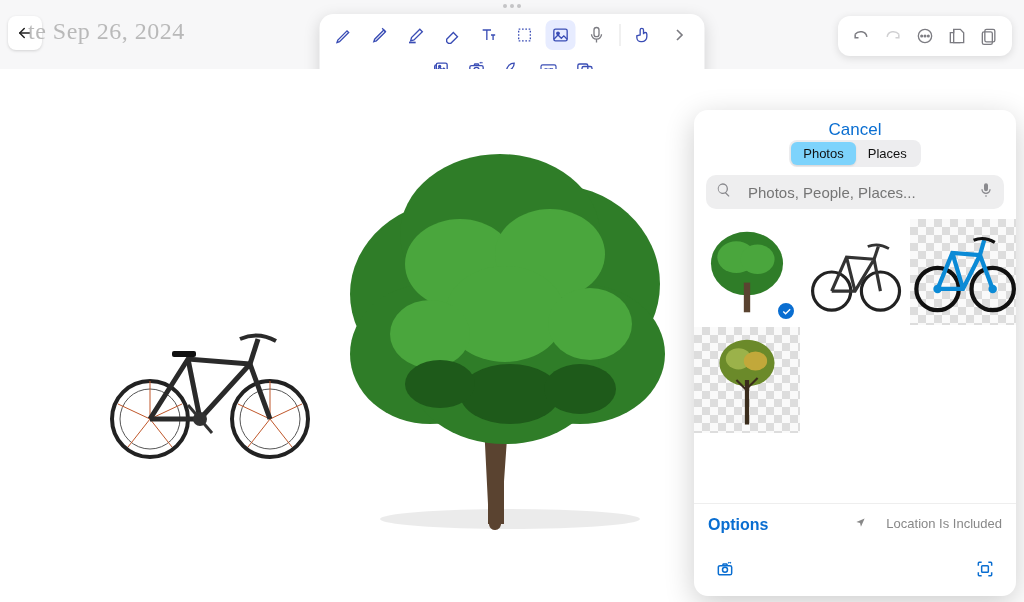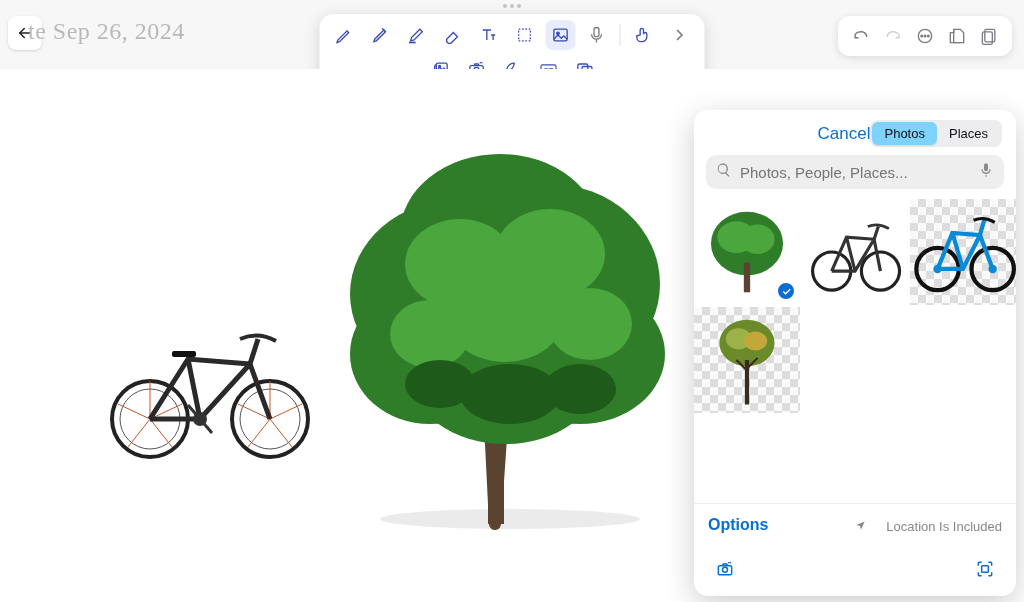--- a/index.html
+++ b/index.html
@@ -37,39 +37,39 @@
   
   .bike { position:absolute; left:100px; top:240px; width:220px; }
   .bike svg { width:100%; height:auto; }
 
   
   .tree { position:absolute; left:310px; top:55px; width:370px; }
   .tree svg { width:100%; height:auto; }
 
   
   .picker { position:absolute; top:110px; right:8px; width:322px; background:#fff; border-radius:14px; box-shadow:0 8px 30px rgba(0,0,0,0.2); overflow:hidden; display:flex; flex-direction:column; height:486px; }
-  .picker-header { display:flex; align-items:center; justify-content:flex-end; padding:10px 14px 8px; }
+  .picker-header { display:flex; align-items:center; justify-content:center; padding:10px 14px 8px;flex-direction:column; }
   .cancel { color:#0a6ed1; font-size:17px; cursor:pointer; }
   .seg { display:flex; background:#ededef; border-radius:8px; padding:2px; }
   .seg-item { padding:4px 12px; font-size:13px; color:#111; border-radius:6px; cursor:pointer; }
   .seg-item.active { background:#7dd3fc; box-shadow:0 1px 2px rgba(0,0,0,0.1);}
   .search-wrap { padding:0 12px 10px; }
-  .search { display:flex; align-items:center; background:#eeeeef; border-radius:10px; padding:7px 10px; gap:8px; }
+  .search { display:flex; align-items:center; background:#eeeeef; border-radius:10px; padding:7px 10px; gap:16px; }
   .search svg { width:16px; height:16px; fill:#8a8a8e; }
   .search input { flex:1; border:none; background:transparent; font-size:15px; color:#333; outline:none; }
   .mic svg { width:16px; height:16px; fill:#8a8a8e; }
 
   .thumbs { display:grid; grid-template-columns:repeat(3,1fr); gap:2px; padding:0; }
   .thumb { position:relative; width:100%; aspect-ratio:1/1; background:#fafafa; overflow:hidden; cursor:pointer; }
   .thumb svg { width:100%; height:100%; }
   .thumb.checker { background-image: linear-gradient(45deg,#ddd 25%,transparent 25%),linear-gradient(-45deg,#ddd 25%,transparent 25%),linear-gradient(45deg,transparent 75%,#ddd 75%),linear-gradient(-45deg,transparent 75%,#ddd 75%); background-size:16px 16px; background-position:0 0,0 8px,8px -8px,-8px 0; }
   .check-badge { position:absolute; right:4px; bottom:4px; width:20px; height:20px; background:#0a6ed1; border:2px solid #fff; border-radius:50%; display:flex; align-items:center; justify-content:center; }
   .check-badge svg { width:11px; height:11px; stroke:#fff; stroke-width:3; fill:none;}
 
-  .picker-footer1 { display:flex; align-items:flex-end; justify-content:space-between; padding:12px 14px; border-top:1px solid #eee; margin-top:auto; }
+  .picker-footer1 { display:flex; align-items:flex-start; justify-content:space-between; padding:12px 14px; border-top:1px solid #eee; margin-top:auto; }
   .options { color:#0a6ed1; font-size:16px; font-weight:600; cursor:pointer;}
   .loc { color:#888; font-size:13px; display:flex; align-items:center; gap:20px;}
   .loc svg { width:11px; height:11px; fill:#888; }
 
   .picker-footer2 { display:flex; align-items:center; justify-content:space-between; padding:10px 18px 14px; }
   .picker-footer2 .tool { width:26px; height:26px; }
   .picker-footer2 svg { stroke:#0a6ed1; }
 
 </style>
 </head>

